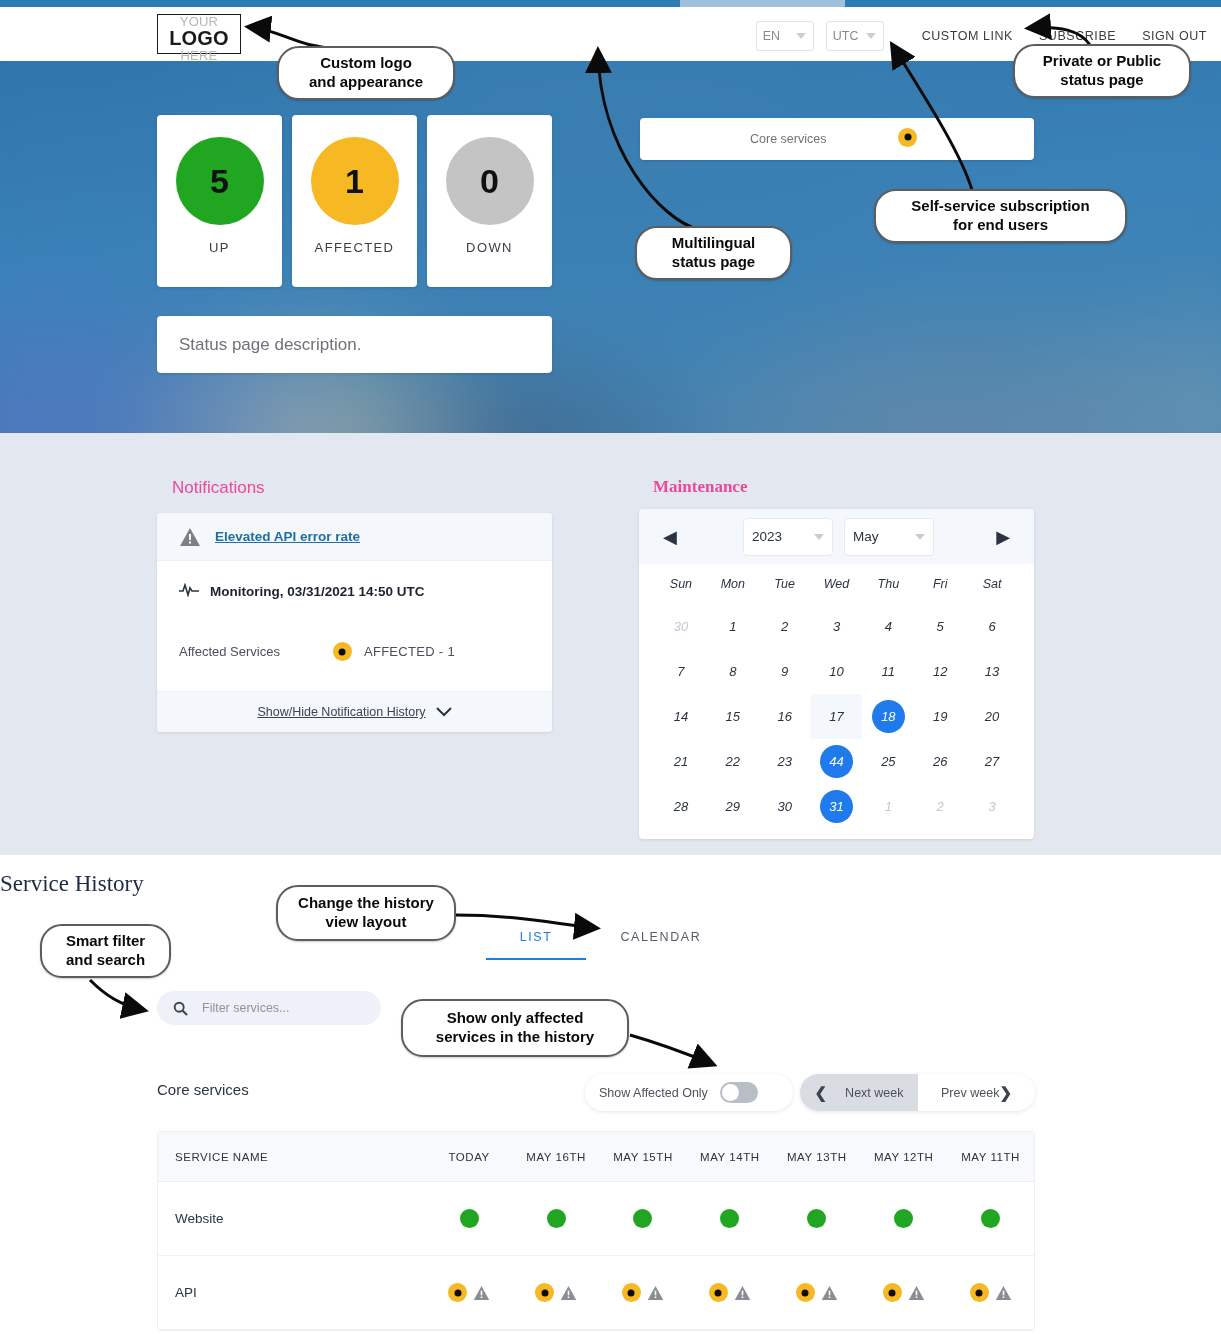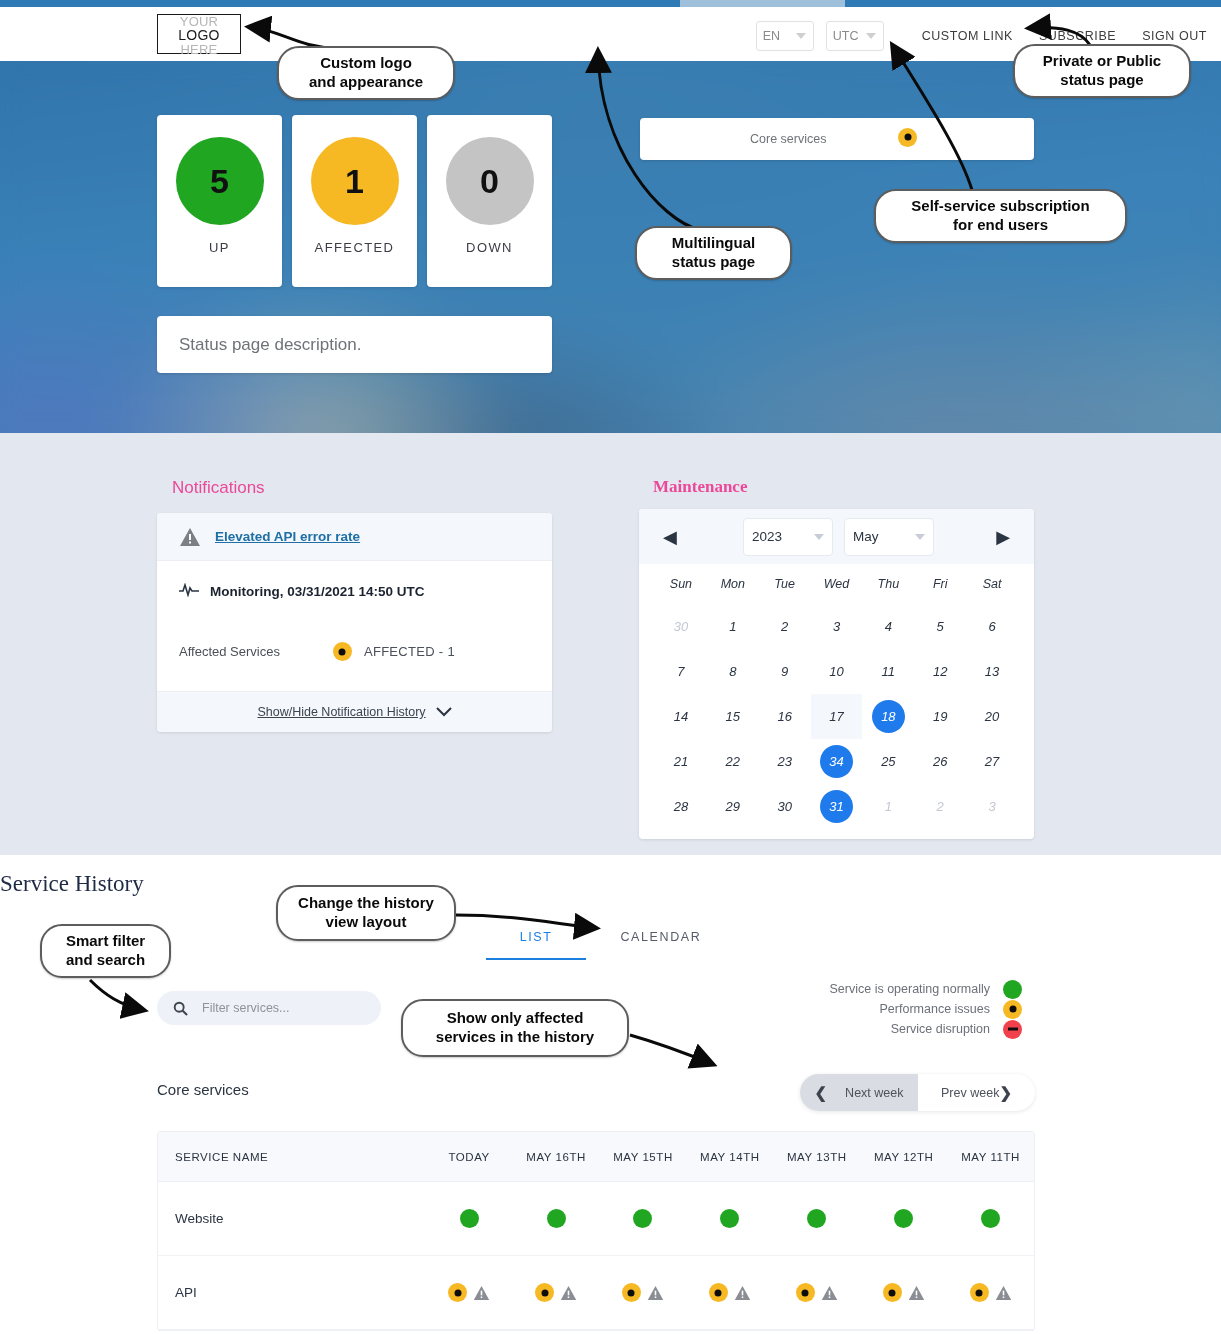--- a/index.html
+++ b/index.html
@@ -18,21 +18,21 @@
     background:#9fc0da; }
 
   
   .header { position:absolute; top:7px; left:0; width:1221px; height:54px;
     background:#ffffff; }
   .logo-box { position:absolute; left:157px; top:7px; width:84px; height:40px;
     border:1.5px solid #1a1a1a; background:#fff;
     display:flex; flex-direction:column; align-items:center; justify-content:space-between;
     line-height:1.02; }
   .logo-box .l1 { font-size:13px; color:#b6b6b6; letter-spacing:.2px; }
-  .logo-box .l2 { font-size:14px; color:#1a1a1a; font-weight:400; letter-spacing:.2px; }
+  .logo-box .l2 { font-size:20px; color:#1a1a1a; font-weight:700; letter-spacing:.2px; }
   .logo-box .l3 { font-size:13px; color:#b6b6b6; letter-spacing:.2px; }
 
   .nav-right { position:absolute; right:14px; top:14px; display:flex;
     align-items:center; gap:0; }
   .sel { width:58px; height:30px; border:1px solid #e2e2e2; border-radius:3px;
     background:#fff; display:flex; align-items:center; padding:0 6px;
     font-size:12.5px; color:#8a8a8a; margin-right:12px; position:relative; }
   .sel .caret { position:absolute; right:7px; width:0; height:0;
     border-left:5px solid transparent; border-right:5px solid transparent;
     border-top:6px solid #cfcfcf; }
@@ -348,21 +348,21 @@
               <span class="pill">18</span>
             </div>
             <div class="cal-cell">19</div>
             <div class="cal-cell">20</div>
           </div>
           <div class="cal-row">
             <div class="cal-cell">21</div>
             <div class="cal-cell">22</div>
             <div class="cal-cell">23</div>
             <div class="cal-cell">
-              <span class="pill">34</span>
+              <span class="pill">44</span>
             </div>
             <div class="cal-cell">25</div>
             <div class="cal-cell">26</div>
             <div class="cal-cell">27</div>
           </div>
           <div class="cal-row">
             <div class="cal-cell">28</div>
             <div class="cal-cell">29</div>
             <div class="cal-cell">30</div>
             <div class="cal-cell">
@@ -376,45 +376,37 @@
     </div>
   </div>
 
   <div class="sh-title">Service History</div>
 
   <div class="tabs">
     <div class="tab active">LIST</div>
     <div class="tab inactive">CALENDAR</div>
   </div>
 
-  <div class="legend">
-    <div class="row">
-      <span>Service is operating normally</span>
-      <span class="dot dot-green"></span>
-    </div>
-    <div class="row">
-      <span>Performance issues</span>
-      <span class="dot dot-amber"></span>
-    </div>
-    <div class="row">
-      <span>Service disruption</span>
-      <span class="dot dot-red"></span>
-    </div>
-  </div>
 
   <div class="search">
     <svg width="15" height="15" viewBox="0 0 16 16">
       <circle cx="6.6" cy="6.6" r="4.8" fill="none" stroke="#3c4450" stroke-width="2"></circle>
       <line x1="10.3" y1="10.3" x2="15" y2="15" stroke="#3c4450" stroke-width="2.2"></line>
     </svg>
     <span class="txt">Filter services...</span>
   </div>
 
   <div class="core-head">Core services</div>
 
+  <div class="toggle-wrap">
+    <span class="lbl">Show Affected Only</span>
+    <span class="switch">
+      <span class="knob"></span>
+    </span>
+  </div>
 
   <div class="weeknav">
     <div class="half next">
       <span class="chev">❮</span>
       <span>Next week</span>
     </div>
     <div class="half prev">
       <span>Prev week</span>
       <span class="chev">❯</span>
     </div>

